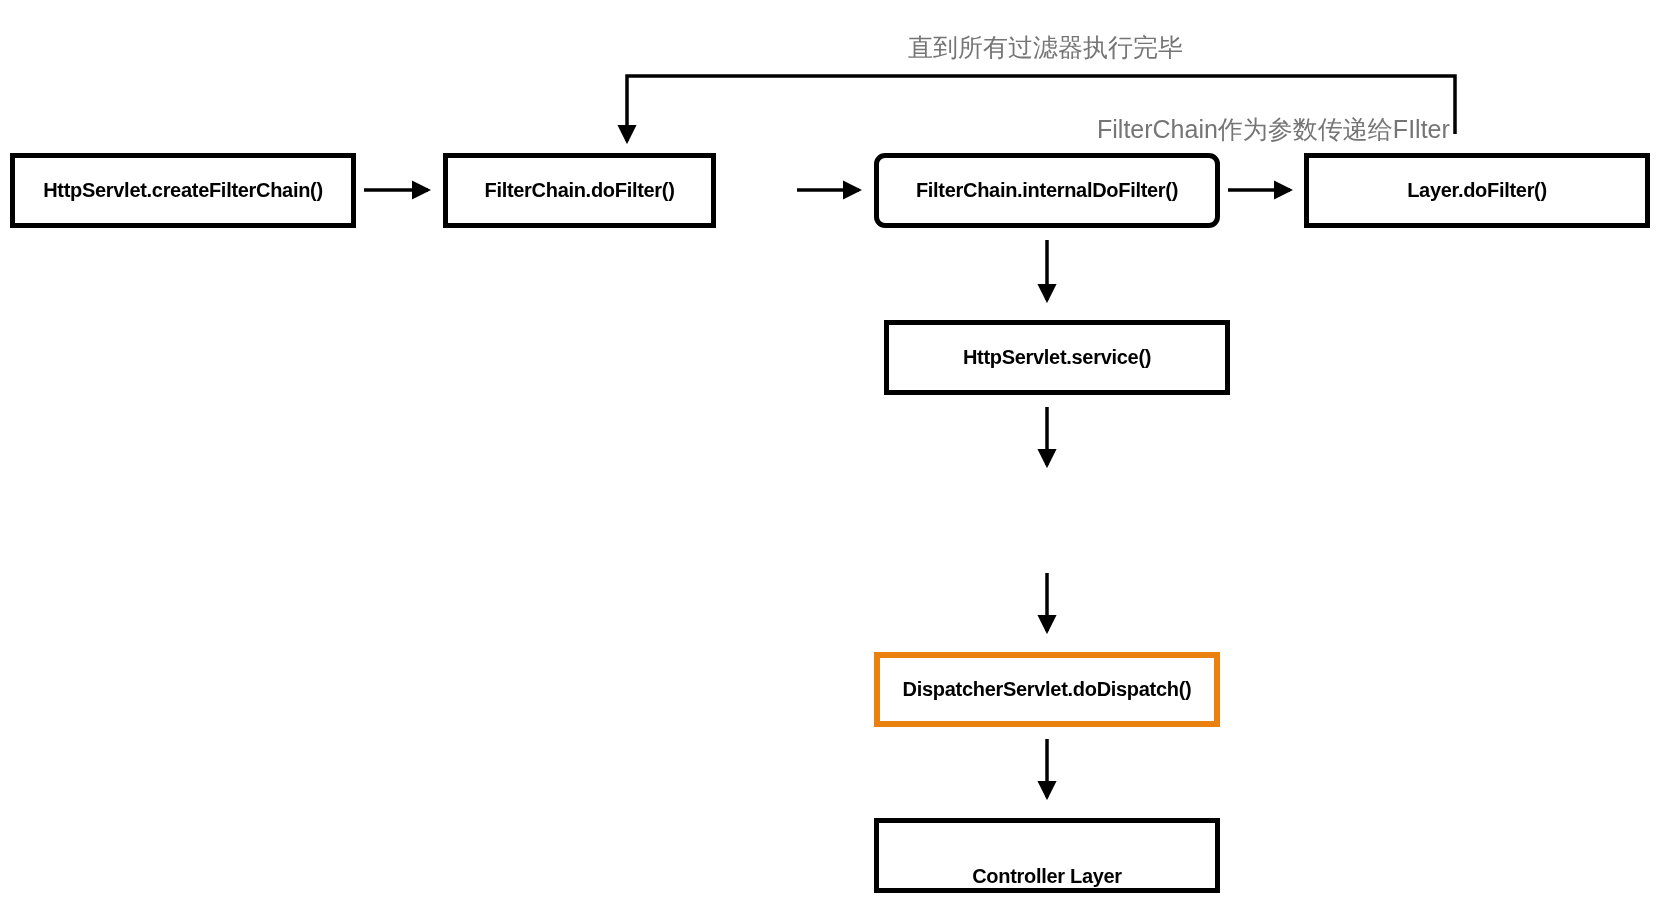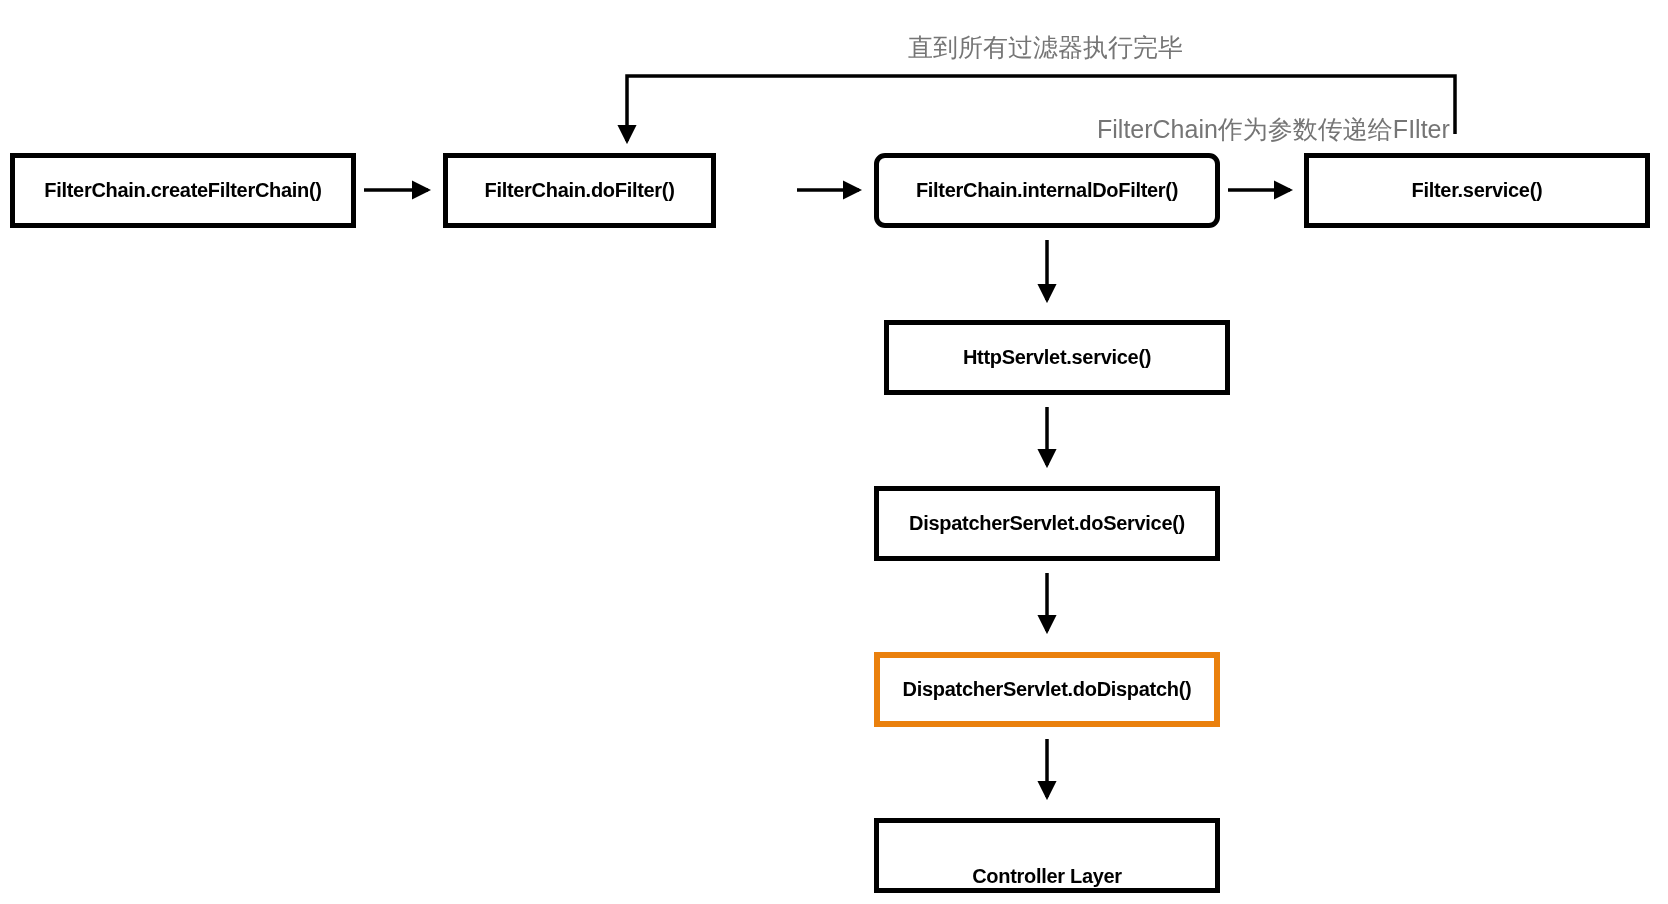--- a/index.html
+++ b/index.html
@@ -82,36 +82,33 @@
     <line x1="1047" y1="573" x2="1047" y2="631" stroke="#000000" stroke-width="3.5" marker-end="url(#arrowhead)"></line>
     <line x1="1047" y1="739" x2="1047" y2="797" stroke="#000000" stroke-width="3.5" marker-end="url(#arrowhead)"></line>
 
     <path d="M 1455 134 L 1455 76 L 627 76 L 627 141" fill="none" stroke="#000000" stroke-width="3.5" marker-end="url(#arrowhead)"></path>
   </svg>
 
   <div class="annotation" id="loop-label">直到所有过滤器执行完毕</div>
   <div class="annotation" id="param-label">FilterChain作为参数传递给FIlter</div>
 
   <div class="node" id="n1">
-    <span>FilterChain.createFilterChain()</span>
+    <span>HttpServlet.createFilterChain()</span>
   </div>
   <div class="node" id="n2">
     <span>FilterChain.doFilter()</span>
   </div>
   <div class="node" id="n3">
     <span>FilterChain.internalDoFilter()</span>
   </div>
   <div class="node" id="n4">
-    <span>Filter.service()</span>
+    <span>Layer.doFilter()</span>
   </div>
   <div class="node" id="n5">
     <span>HttpServlet.service()</span>
-  </div>
-  <div class="node" id="n6">
-    <span>DispatcherServlet.doService()</span>
   </div>
   <div class="node highlight" id="n7">
     <span>DispatcherServlet.doDispatch()</span>
   </div>
   <div class="node" id="n8">
     <span>Controller Layer</span>
   </div>
 
 </div>
 

